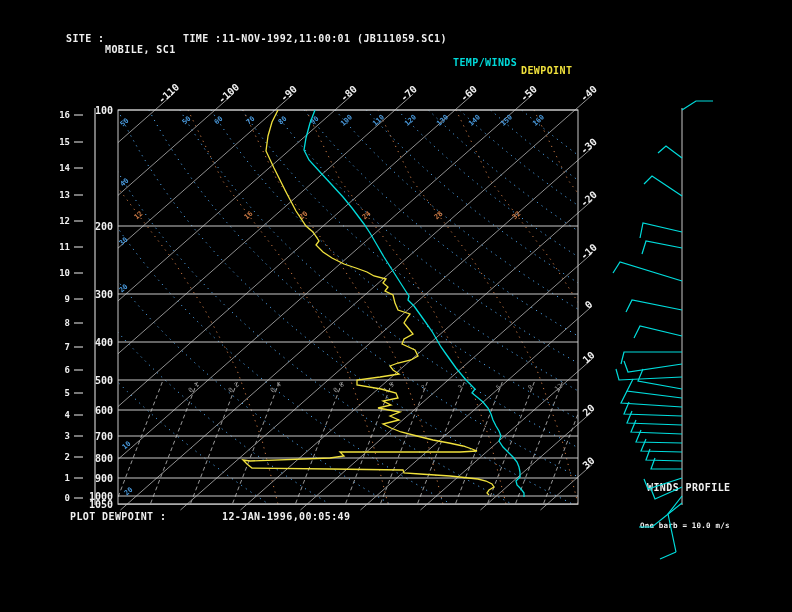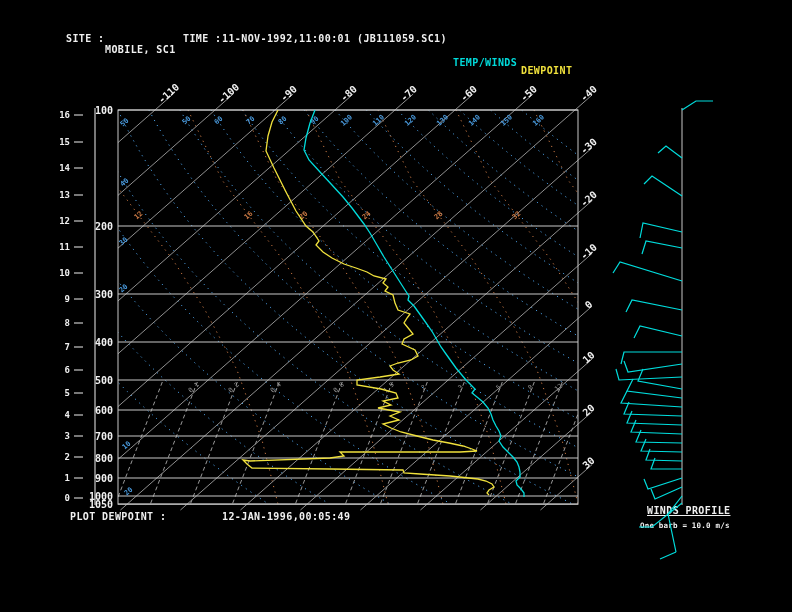--- a/index.html
+++ b/index.html
@@ -19,21 +19,21 @@
   <div class="txt" style="left:105px;top:44px;text-align:right;">MOBILE, SC1</div>
   <div class="txt" style="left:183px;top:33px;">TIME :</div>
   <div class="txt" style="left:222px;top:33px;">11-NOV-1992,11:00:01</div>
   <div class="txt" style="left:357px;top:33px;text-align:center;">(JB111059.SC1)</div>
   <div class="txt cyan" style="left:453px;top:33px;margin-top:24px;">TEMP/WINDS</div>
   <div class="txt yellow" style="left:521px;top:33px;">DEWPOINT</div>
 
   <div class="txt" style="left:70px;top:511px;">PLOT DEWPOINT :</div>
   <div class="txt" style="left:222px;top:511px;text-align:right;">12-JAN-1996,00:05:49</div>
 
-  <div class="txt" style="left:647px;top:505px;text-decoration:underline;">WINDS PROFILE</div>
+  <div class="txt" style="left:647px;top:482px;">WINDS PROFILE</div>
   <div class="txt small" style="left:640px;top:521px;font-size:7.5px;">One barb = 10.0 m/s</div>
 
   <svg id="skewt" width="792" height="612" viewBox="0 0 792 612">
       <defs>
         <clipPath id="plotclip">
           <rect x="118" y="110" width="460" height="394.2"></rect>
         </clipPath>
       </defs>
       <g clip-path="url(#plotclip)" stroke="#4a9ce0" stroke-width="1" fill="none" stroke-dasharray="1.2 4.5">
         <polyline points="-37.52593447497901,110 -34.41116352680163,124.07466046787854 -30.83205562024685,138.14932093575706 -26.777327477347285,152.22398140363555 -22.235421639156534,166.29864187151412 -17.194499803216573,180.37330233939264 -11.642435999127187,194.44796280727118 -5.566809598283626,208.52262327514973 1.0451018462489827,222.59728374302824 8.206329933848139,236.67194421090676 15.930222928665955,250.7466046787853 24.230453454508364,264.82126514666385 33.121026376696335,278.89592561454236 42.616286875457234,292.9705860824209 52.73092871549565,307.04524655029945 63.48000271651418,321.11990701817797 74.87892542956436,335.1945674860565 86.94348802423224,349.269227953935 99.68986539178013,363.3438884218136 113.13462546949154,377.41854888969203 127.29473879159724,391.4932093575706 142.1875882722848,405.5678698254491 157.83097922643407,419.6425302933277 174.24314963385365,433.71719076120615 191.44278065293707,447.7918512290847 209.44900738979538,461.86651169696324 228.28142992908096,475.94117216484176 247.96012463285405,490.01583263272033 268.50565571401285,504.09049310059885"></polyline>

